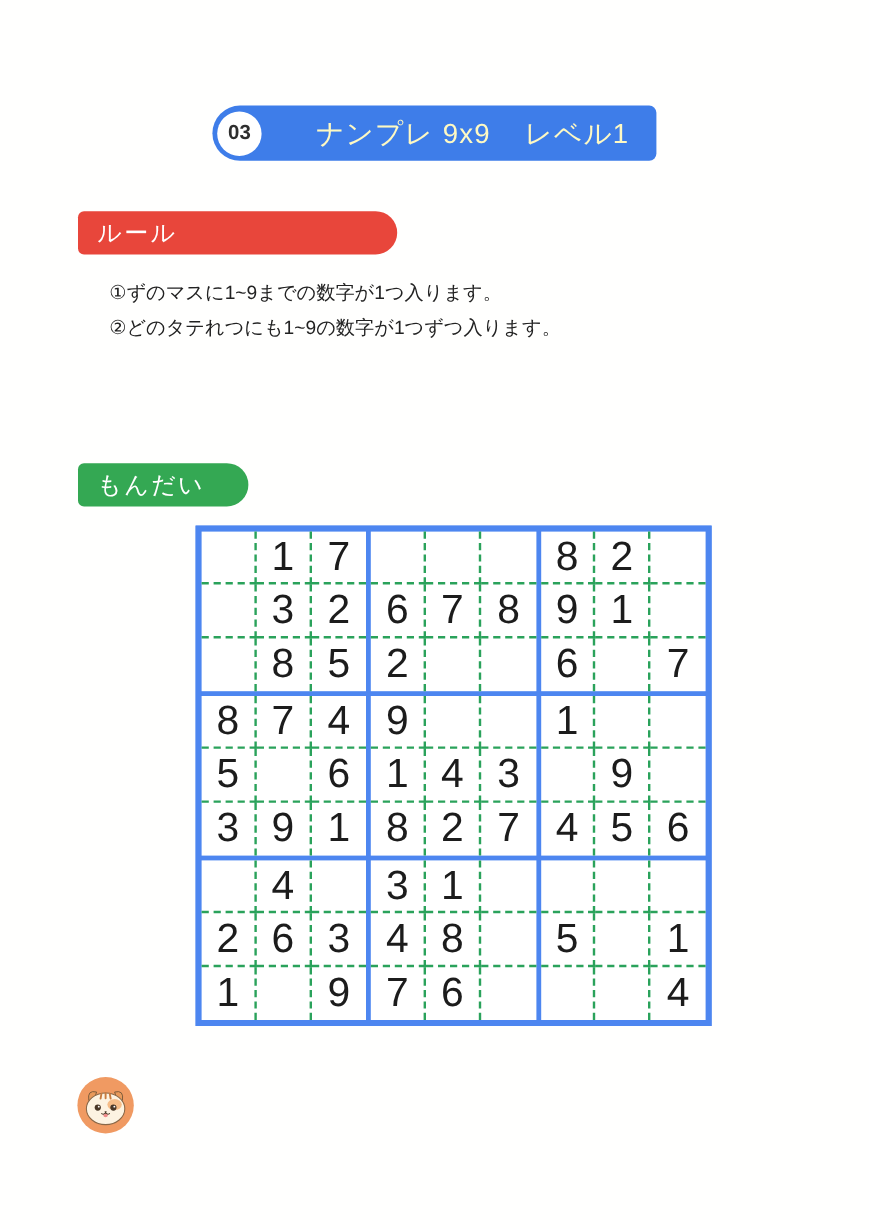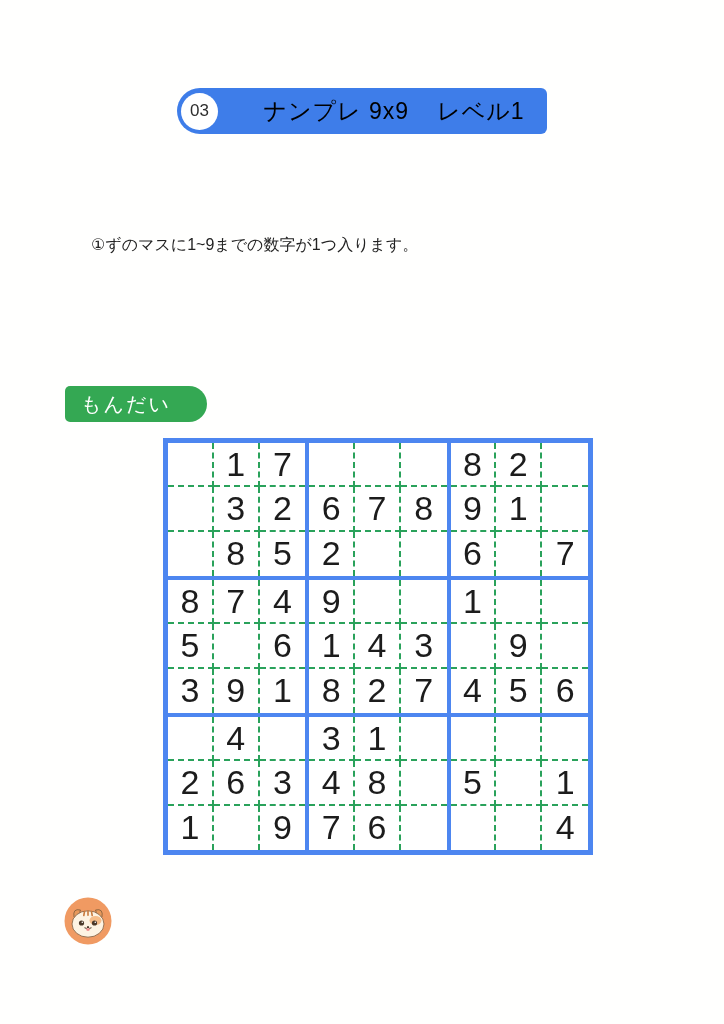--- a/index.html
+++ b/index.html
@@ -4,22 +4,22 @@
 <style>
   html,body{margin:0;padding:0;}
   body{background:#ffffff;font-family:"Liberation Sans","DejaVu Sans",sans-serif;}
   .page{position:relative;width:724px;height:1024px;background:#fffffe;overflow:hidden;}
 
   
   .header{position:absolute;left:177px;top:88px;width:370px;height:46px;
     background:var(--header-blue,#3e7de9);border-radius:23px 6px 6px 23px;
     display:flex;align-items:center;}
   .badge{width:37px;height:37px;margin-left:4px;border-radius:50%;background:#ffffff;
-    color:#2e2e2e;font-size:17px;font-weight:400;display:flex;align-items:center;justify-content:center;}
-  .header-title{flex:1;display:flex;justify-content:center;gap:28px;color:#000000;
+    color:#2e2e2e;font-size:17px;font-weight:700;display:flex;align-items:center;justify-content:center;}
+  .header-title{flex:1;display:flex;justify-content:center;gap:28px;color:#fef9c3;
     font-size:23px;letter-spacing:1px;padding-right:20px;padding-left:43px;}
 
   
   .banner{position:absolute;left:65px;height:36px;border-radius:5px 18px 18px 5px;
     color:#ffffff;font-size:20px;display:flex;align-items:center;padding-left:16px;
     box-sizing:border-box;letter-spacing:2px;}
   .banner-rules{top:176px;width:266px;background:var(--rules-red,#e8463b);}
   .banner-problem{top:386px;width:142px;background:var(--problem-green,#34a853);}
 
   
@@ -51,23 +51,27 @@
 <div class="page">
 
   <div class="header">
     <div class="badge">03</div>
     <div class="header-title">
       <span>ナンプレ 9x9</span>
       <span>レベル1</span>
     </div>
   </div>
 
+  <div class="banner banner-rules">
+    <span>ルール</span>
+  </div>
 
   <div class="rules">
     <div>①ずのマスに1~9までの数字が1つ入ります。</div>
+    <div>②どのタテれつにも1~9の数字が1つずつ入ります。</div>
   </div>
 
   <div class="banner banner-problem">
     <span>もんだい</span>
   </div>
 
   <div class="sudoku">
       <div class="block">
         <div class="cell"></div>
         <div class="cell">1</div>

